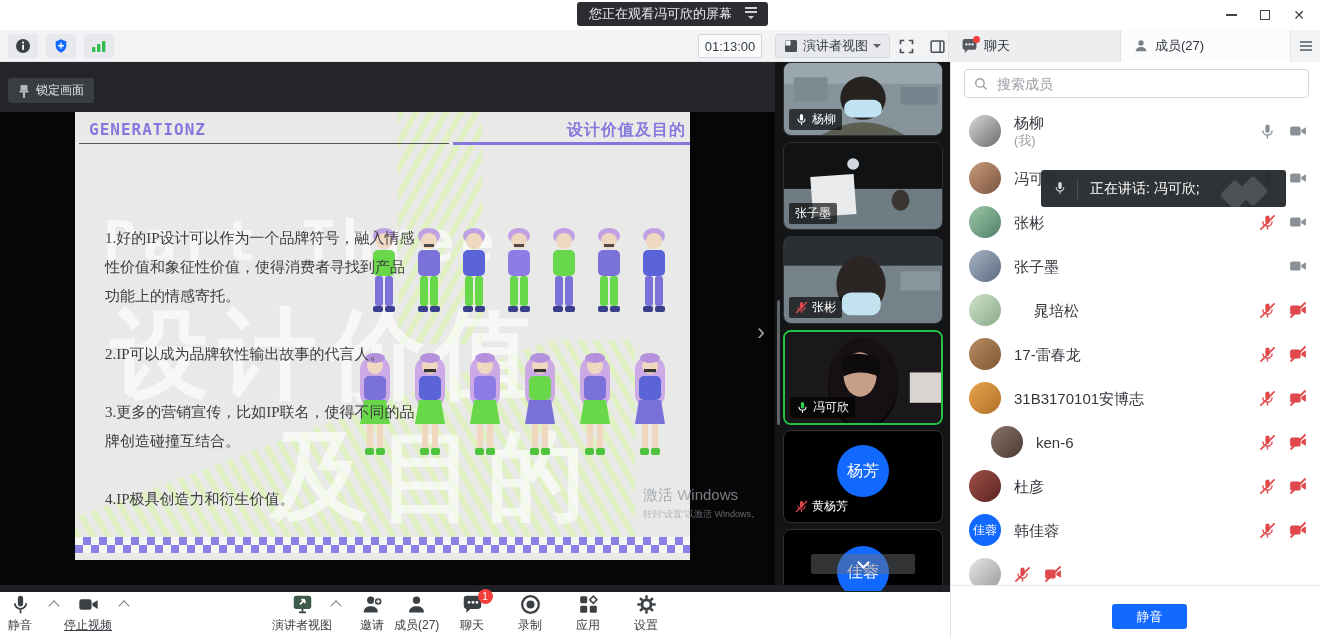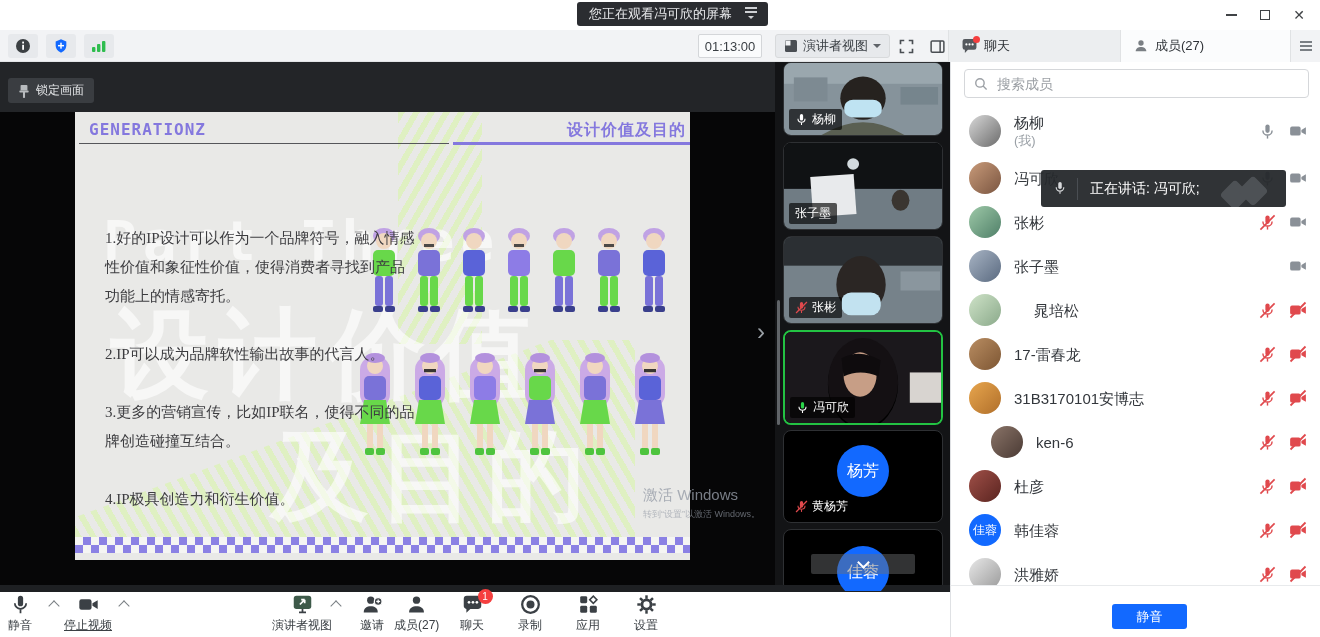--- a/index.html
+++ b/index.html
@@ -745,21 +745,20 @@
             <svg width="18" height="18" viewBox="0 0 24 24">
               <rect x="1.5" y="6" width="14" height="12" rx="2.5" fill="#e0494d"></rect>
               <path d="M16.5 10.5 L22.5 7 v10 l-6-3.5 Z" fill="#e0494d"></path>
               <line x1="2" y1="22" x2="22" y2="2" stroke="#e0494d" stroke-width="2.4"></line>
             </svg>
           </span>
         </div>
       </div>
       <div class="mrow" style="top: 491px;">
         <div class="mavatar" style="background: linear-gradient(135deg, rgb(232, 232, 232), rgb(154, 154, 154));"></div>
-        <div class="mname">洪雅娇</div>
         <div class="micons">
           <span class="iconspan">
             <svg width="17" height="17" viewBox="0 0 24 24">
               <rect x="9" y="2" width="6" height="12" rx="3" fill="#e0494d"></rect>
               <path d="M5.5 10.5 a6.5 6.5 0 0 0 13 0" fill="none" stroke="#e0494d" stroke-width="2"></path>
               <line x1="12" y1="17.5" x2="12" y2="22" stroke="#e0494d" stroke-width="2"></line>
               <line x1="2" y1="22" x2="22" y2="2" stroke="#e0494d" stroke-width="2.4"></line>
             </svg>
           </span>
           <span class="iconspan">

